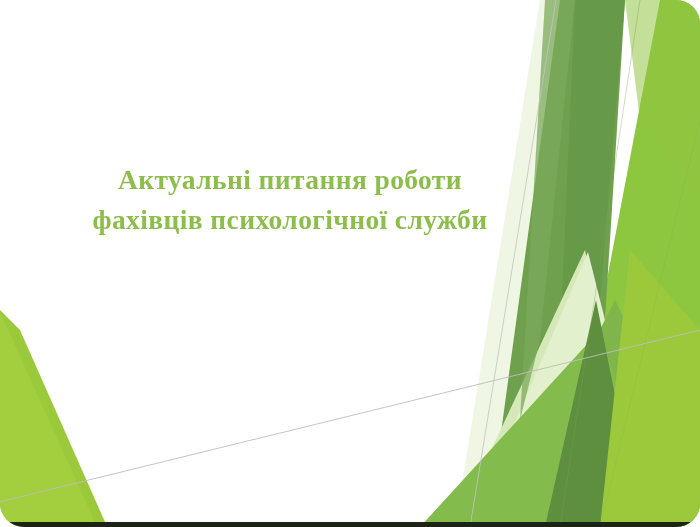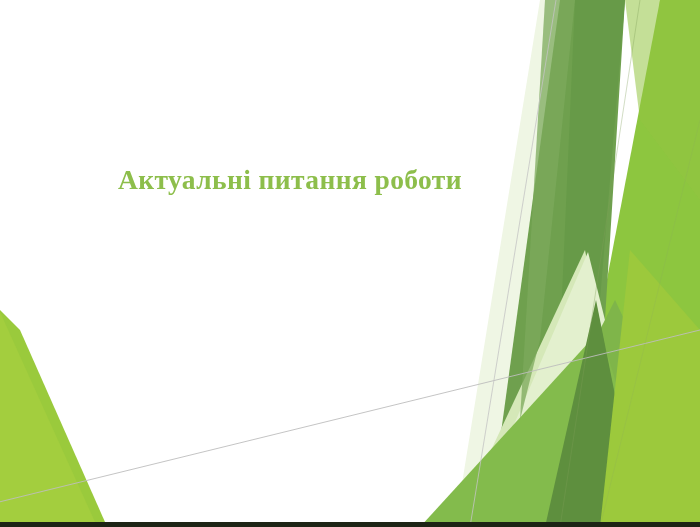--- a/index.html
+++ b/index.html
@@ -11,20 +11,21 @@
   body {
     font-family: "Liberation Serif", serif;
   }
   #slide {
     position: relative;
     width: 700px;
     height: 527px;
     overflow: hidden;
     background: #ffffff;
     box-sizing: border-box;
+    border-radius: 24px;
   }
   #facet-art {
     position: absolute;
     inset: 0;
     width: 700px;
     height: 527px;
     display: block;
   }
   #title-block {
     position: absolute;
@@ -94,17 +95,18 @@
     <polygon points="0,312 0,522 95,522" fill="#A3CE3E"></polygon>
 
     <line x1="-5" y1="503" x2="700" y2="330" stroke="#BDBDBD" stroke-width="0.9"></line>
     <line x1="556" y1="0" x2="470" y2="527" stroke="#C4C4C4" stroke-width="0.8"></line>
     <line x1="640" y1="0" x2="560" y2="527" stroke="#7E9E58" stroke-width="0.7" opacity="0.5"></line>
     <line x1="700" y1="120" x2="600" y2="527" stroke="#8AA85F" stroke-width="0.6" opacity="0.35"></line>
   </svg>
 
   <div id="title-block">
     <span class="title-line">Актуальні питання роботи</span>
+    <span class="title-line">фахівців психологічної служби</span>
   </div>
 
   <div id="bottom-rule"></div>
 
 </div>
 
 </body></html>

